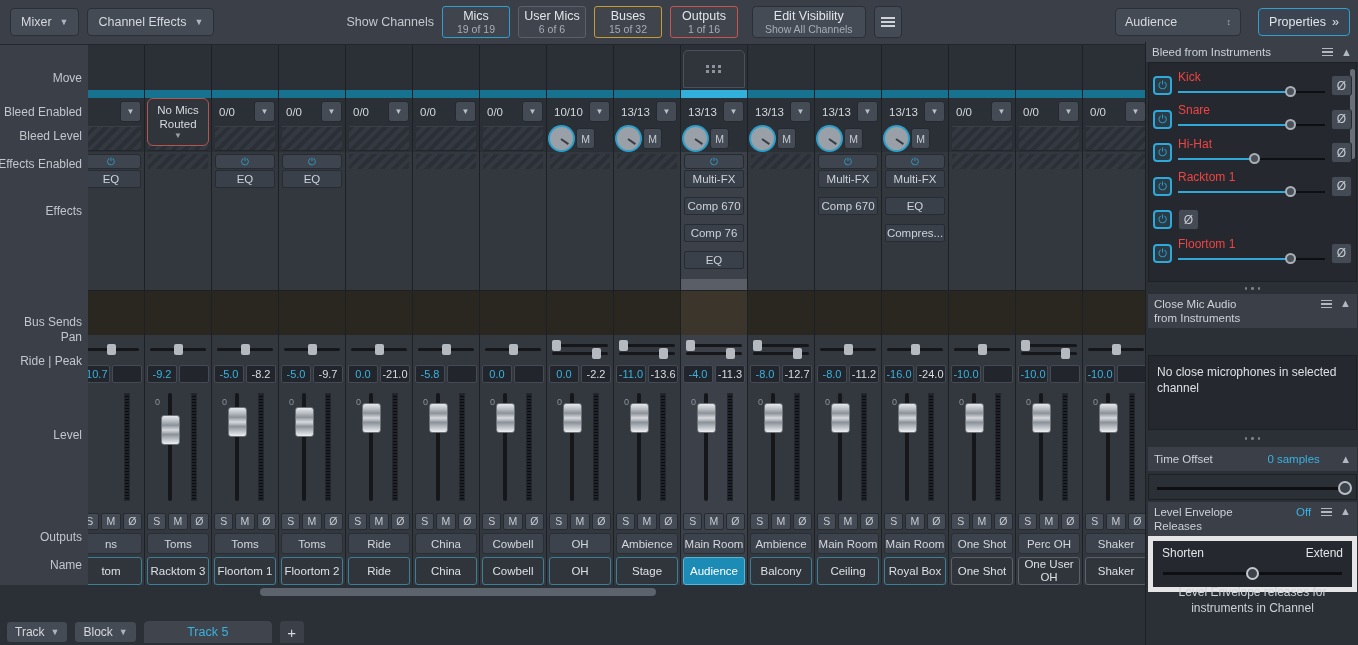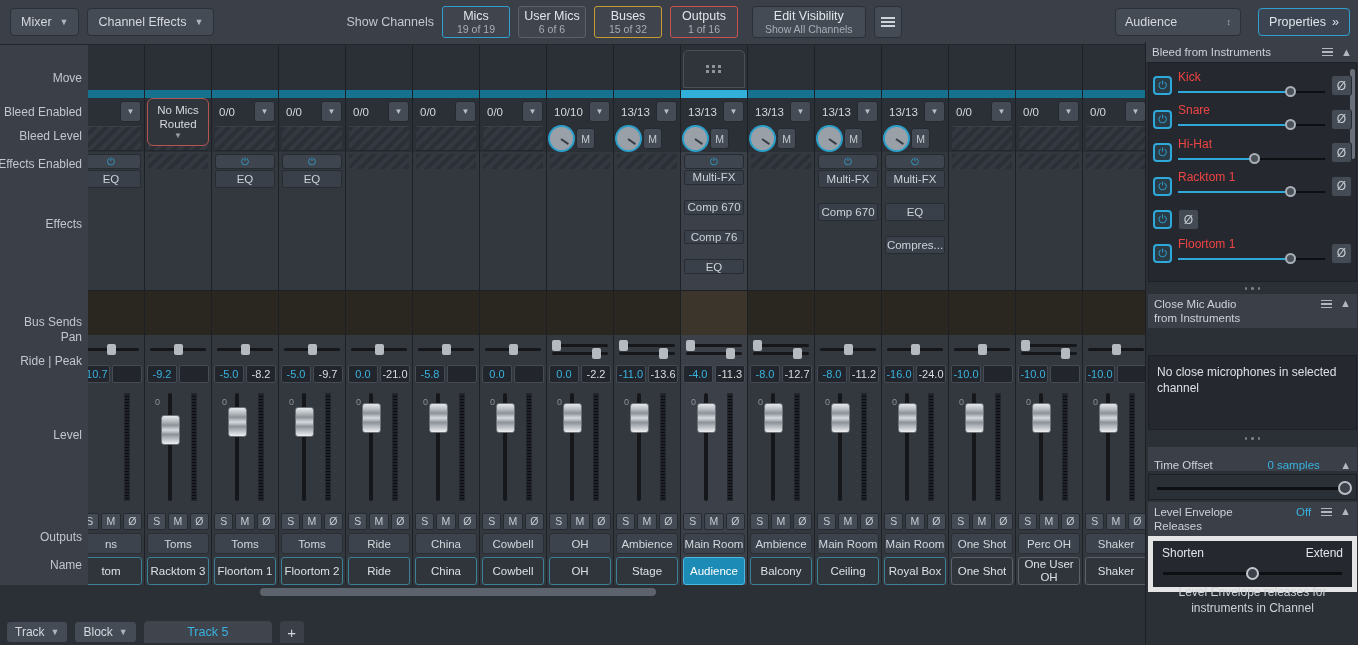--- a/index.html
+++ b/index.html
@@ -173,21 +173,21 @@
     height: 15px;
     background: repeating-linear-gradient(135deg, #2b2f36 0 4px, #343941 4px 8px);
   }
   .power-btn {
     height: 15px; background: #3f454e; border: 1px solid #262a31; border-radius: 3px;
     display: flex; align-items: center; justify-content: center;
     color: #2f9fd0; font-size: 10px;
   }
 
   
-  .fx-list { padding: 1px 3px 0; display: flex; flex-direction: column; gap: 15px; height: 121px; }
+  .fx-list { padding: 1px 3px 0; display: flex; flex-direction: column; gap: 9px; height: 121px; }
   .fx-item {
     height: 18px; background: #394049; border: 1px solid #272b32; border-radius: 2px;
     display: flex; align-items: center; justify-content: center;
     font-size: 11.5px; color: #cdd2d8; overflow: hidden; white-space: nowrap;
   }
   .fx-filler { flex: 1; }
   .strip.sel .fx-filler { background: #5a5f67; margin: 1px -3px -0px; }
 
   
   .bus-sends { height: 45px; background: #2a2620; border-top: 1px solid #1d2025; }
@@ -420,21 +420,21 @@
     <span>Properties</span>
     <span>»</span>
   </div>
 </div>
 
 <div id="row-labels">
     <div class="rowlabel" style="top: 26px;">Move</div>
     <div class="rowlabel" style="top: 60px;">Bleed Enabled</div>
     <div class="rowlabel" style="top: 84px;">Bleed Level</div>
     <div class="rowlabel" style="top: 112px;">Effects Enabled</div>
-    <div class="rowlabel" style="top: 172px;">Effects</div>
+    <div class="rowlabel" style="top: 159px;">Effects</div>
     <div class="rowlabel" style="top: 270px;">Bus Sends</div>
     <div class="rowlabel" style="top: 285px;">Pan</div>
     <div class="rowlabel" style="top: 309px;">Ride | Peak</div>
     <div class="rowlabel" style="top: 383px;">Level</div>
     <div class="rowlabel" style="top: 485px;">Outputs</div>
     <div class="rowlabel" style="top: 513px;">Name</div>
   </div>
 
 <div id="mixer-area">
   <div id="strips">
@@ -1292,21 +1292,21 @@
   </div>
   <div id="closemic-body">No close microphones in selected channel</div>
   <div style="position:absolute;left:2px;top:392px;width:209px;">
     <div class="dots-h">
         <i></i>
         <i></i>
         <i></i>
       </div>
   </div>
 
-  <div class="panel-head" style="position:absolute;left:2px;top:405px;width:209px;height:24px;align-items:flex-end;">
+  <div class="panel-head" style="position:absolute;left:2px;top:405px;width:209px;height:24px;">
     <span class="title">Time Offset</span>
     <span class="acc" style="flex:1;text-align:center;">0 samples</span>
     <span class="panel-icons">
       <span class="ico-chev">▲</span>
     </span>
   </div>
   <div id="timeoffset-track">
     <div class="line"></div>
     <div class="thumb"></div>
   </div>

